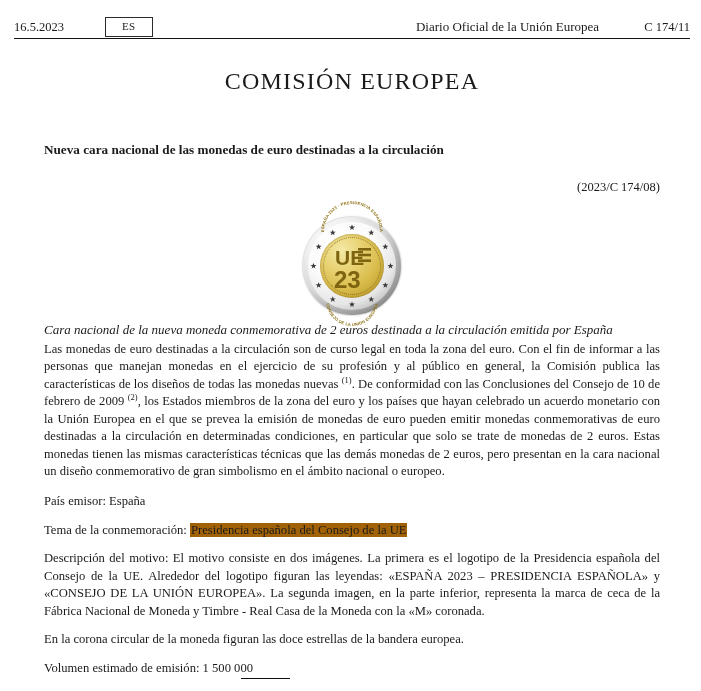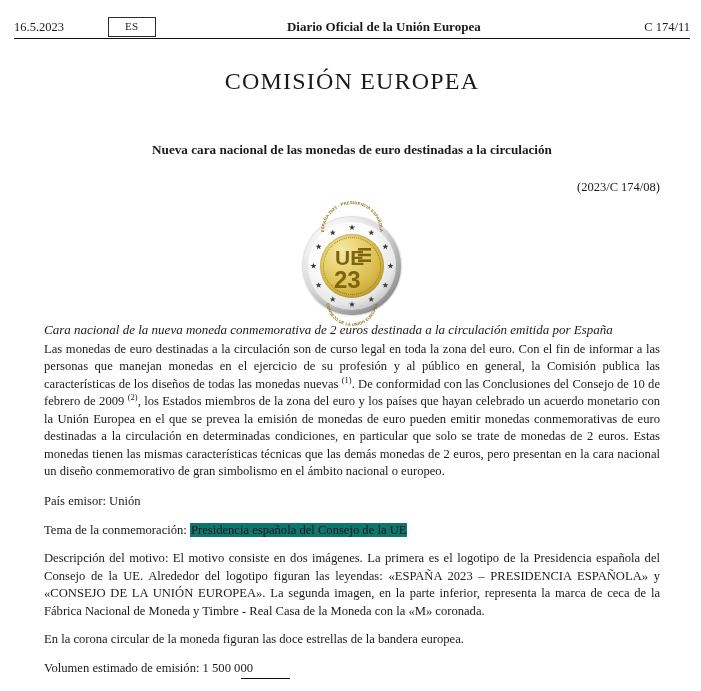--- a/index.html
+++ b/index.html
@@ -18,40 +18,40 @@
 
   
   #page-header {
     position: absolute;
     left: 14px;
     top: 14px;
     width: 676px;
     height: 26px;
     display: flex;
     align-items: center;
+    gap: 13px;
   }
   #header-date {
     font-size: 12.5px;
     white-space: nowrap;
     width: 78px;
   }
   #header-lang-box {
     border: 1px solid #2b2b2b;
     font-size: 11px;
     line-height: 1;
     padding: 3px 16px 4px 16px;
     letter-spacing: 0.4px;
-    margin-left: 16px;
+    margin-left: 0;
   }
   #header-journal {
     flex: 1;
-    text-align: center;
+    text-align: right;
     font-size: 13px;
     white-space: nowrap;
-    font-weight: bold;
   }
   #header-ref {
     font-size: 12.5px;
     text-align: right;
     white-space: nowrap;
     width: 78px;
   }
   #header-rule {
     position: absolute;
     left: 14px;
@@ -71,21 +71,21 @@
 
   #commission-title {
     text-align: center;
     font-size: 24px;
     letter-spacing: 1.2px;
     margin-top: 20px;
     white-space: nowrap;
   }
 
   #act-title {
-    text-align: center;
+    text-align: left;
     font-weight: bold;
     font-size: 13.2px;
     margin-top: 47px;
   }
 
   #act-number {
     text-align: right;
     font-size: 12.5px;
     margin-top: 22px;
   }
@@ -195,21 +195,21 @@
   .field-line {
     font-size: 12.6px;
     line-height: 1.39;
     margin-top: 11px;
     text-align: justify;
   }
   .field-label {
     font-weight: normal;
   }
   .hl {
-    background: #0f766e;
+    background: #a16207;
     padding: 0 1px;
   }
 
   #footnote-rule {
     position: absolute;
     left: 241px;
     top: 678px;
     width: 49px;
     height: 0;
     border-top: 1.8px solid #0d0d0d;
@@ -300,21 +300,21 @@
         <rect x="38" y="25.4" width="13" height="2.6" fill="#7e6410"></rect>
         <text class="coin-logo-text" x="14" y="54" font-size="24">23</text>
       </svg>
     </div>
   </div>
 
   <div id="coin-caption">Cara nacional de la nueva moneda conmemorativa de 2 euros destinada a la circulación emitida por España</div>
 
   <p class="body-par"><span>Las monedas de euro destinadas a la circulación son de curso legal en toda la zona del euro. Con el fin de informar a las personas que manejan monedas en el ejercicio de su profesión y al público en general, la Comisión publica las características de los diseños de todas las monedas nuevas </span><sup>(1)</sup><span>. De conformidad con las Conclusiones del Consejo de 10 de febrero de 2009 </span><sup>(2)</sup><span>, los Estados miembros de la zona del euro y los países que hayan celebrado un acuerdo monetario con la Unión Europea en el que se prevea la emisión de monedas de euro pueden emitir monedas conmemorativas de euro destinadas a la circulación en determinadas condiciones, en particular que solo se trate de monedas de 2 euros. Estas monedas tienen las mismas características técnicas que las demás monedas de 2 euros, pero presentan en la cara nacional un diseño conmemorativo de gran simbolismo en el ámbito nacional o europeo.</span></p>
 
-  <div class="field-line"><span class="field-label">País emisor</span><span>: </span><span>Unión</span></div>
+  <div class="field-line"><span class="field-label">País emisor</span><span>: </span><span>España</span></div>
 
   <div class="field-line"><span class="field-label">Tema de la conmemoración</span><span>: </span><span class="hl">Presidencia española del Consejo de la UE</span></div>
 
   <div class="field-line"><span class="field-label">Descripción del motivo</span><span>: </span><span>El motivo consiste en dos imágenes. La primera es el logotipo de la Presidencia española del Consejo de la UE. Alrededor del logotipo figuran las leyendas: «ESPAÑA 2023 – PRESIDENCIA ESPAÑOLA» y «CONSEJO DE LA UNIÓN EUROPEA». La segunda imagen, en la parte inferior, representa la marca de ceca de la Fábrica Nacional de Moneda y Timbre - Real Casa de la Moneda con la «M» coronada.</span></div>
 
   <div class="field-line">En la corona circular de la moneda figuran las doce estrellas de la bandera europea.</div>
 
   <div class="field-line"><span class="field-label">Volumen estimado de emisión</span><span>: </span><span>1 500 000</span></div>
 
 </div>

